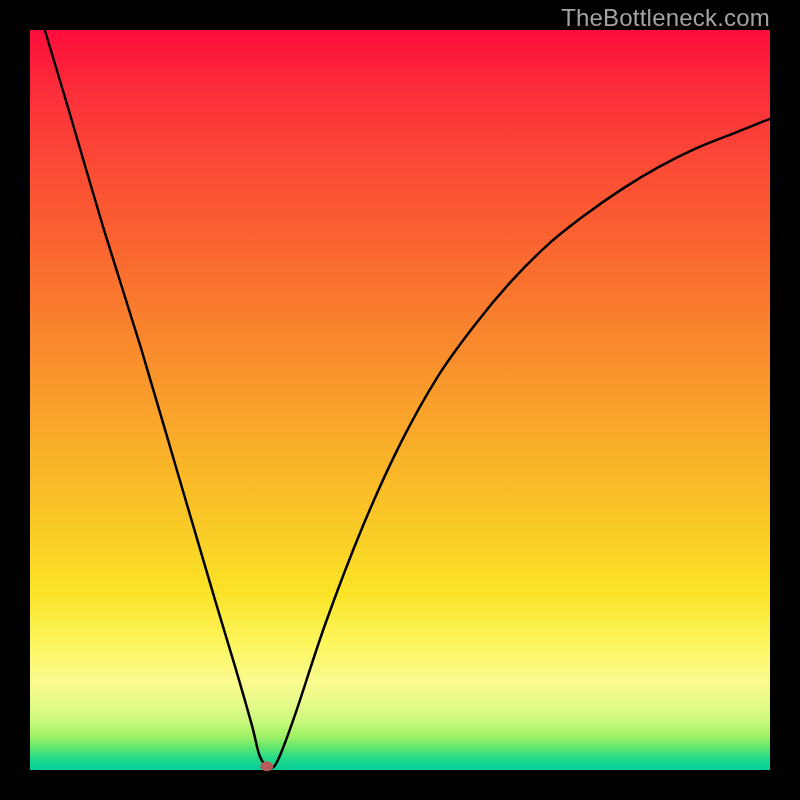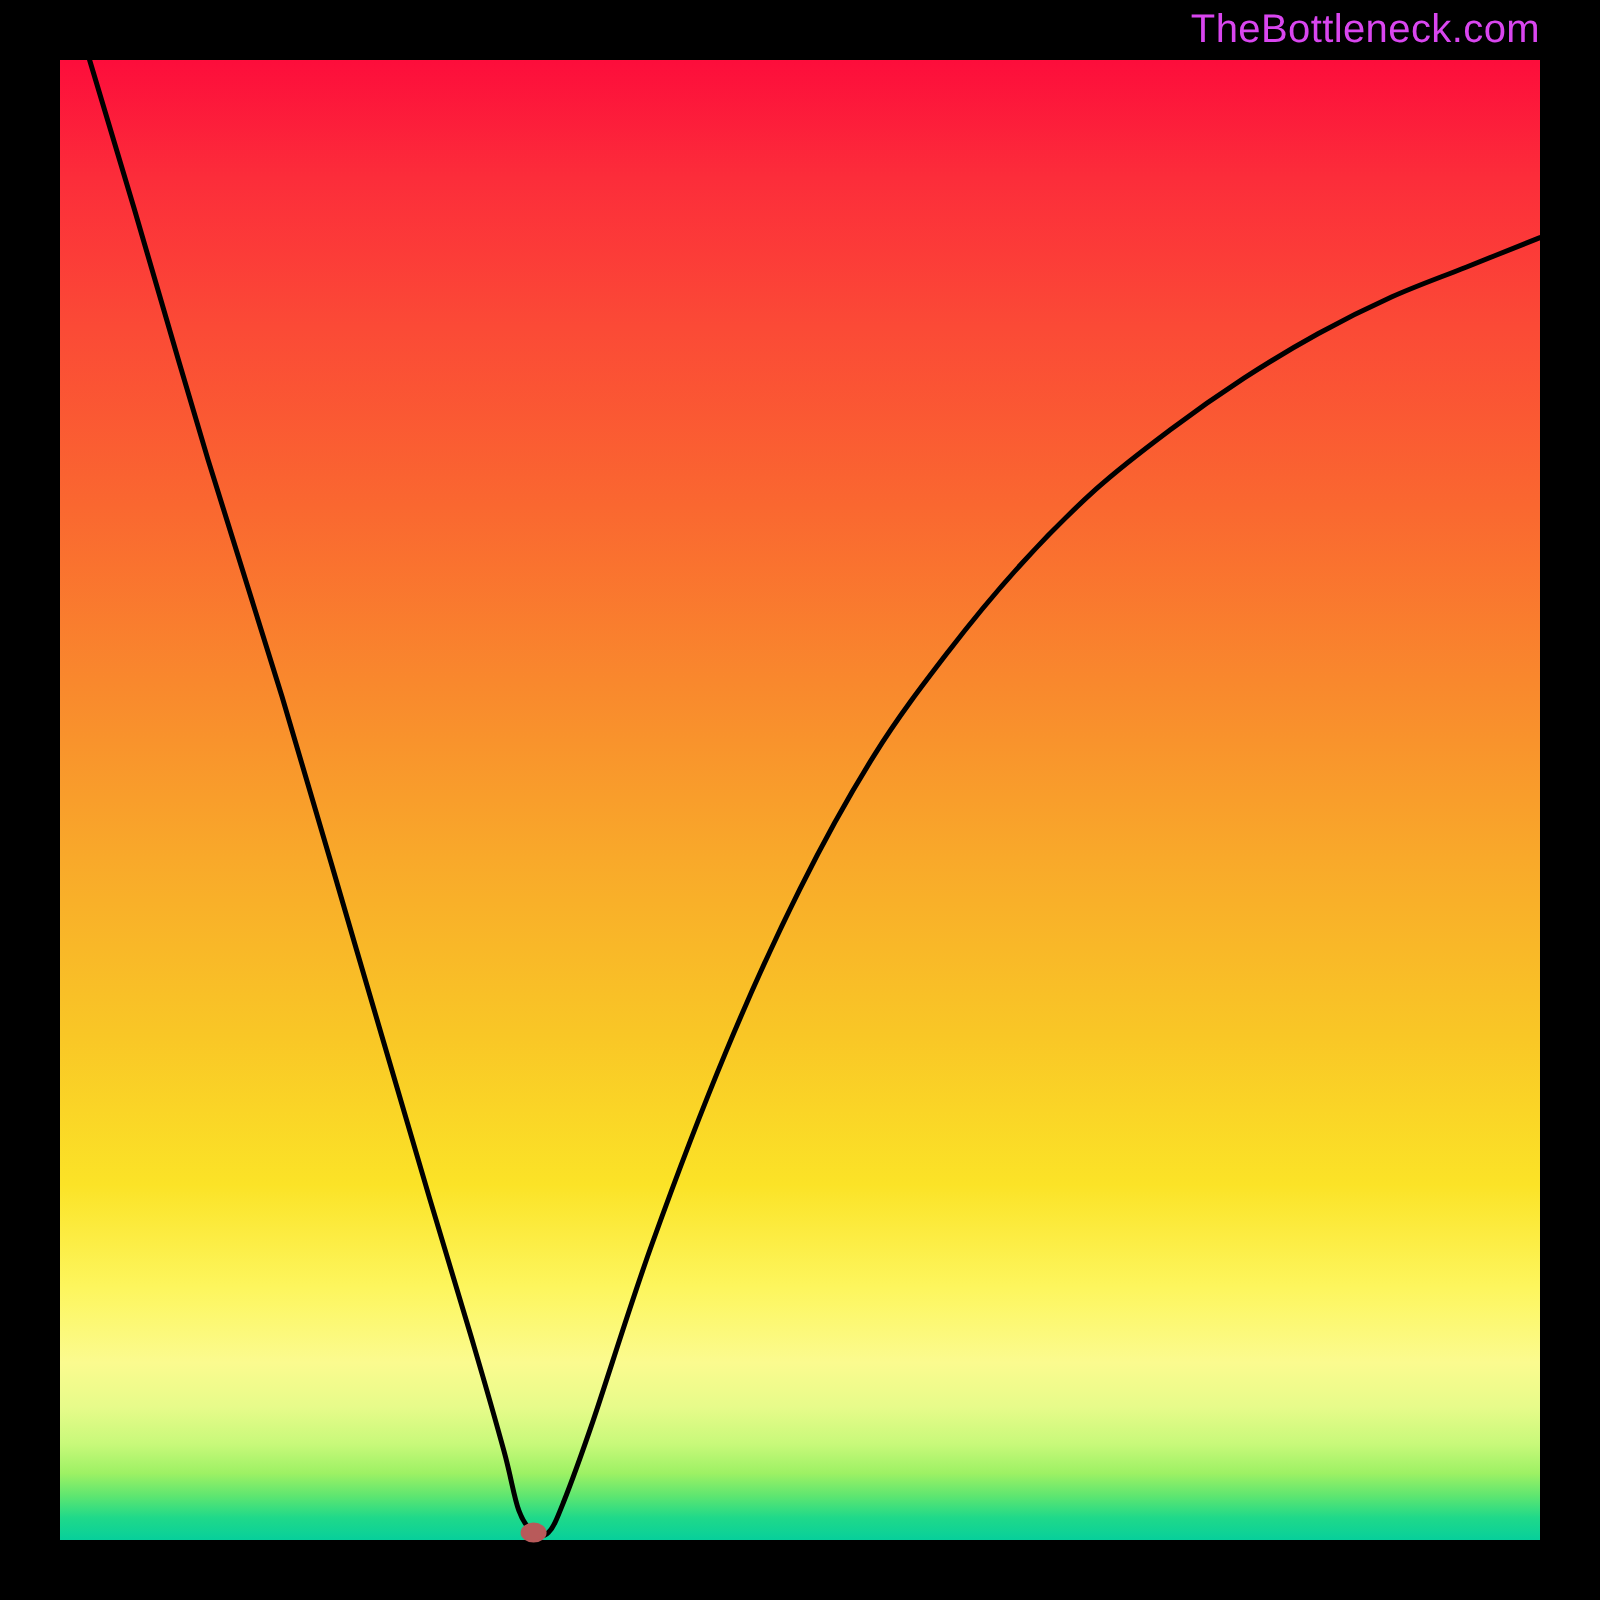--- a/index.html
+++ b/index.html
@@ -60,22 +60,22 @@
     stroke-linecap: round;
   }
   .marker {
     fill: #b85a5a;
     stroke: #b85a5a;
   }
   .watermark {
     position: absolute;
     top: 4px;
     right: 30px;
-    color: #d946ef;
-    font-size: 20px;
+    color: #a3a3a3;
+    font-size: 24px;
     font-weight: 400;
     letter-spacing: 0.2px;
     user-select: none;
   }
 </style>
 </head>
 <body>
 
 <div class="frame">
   <div class="plot-area">

